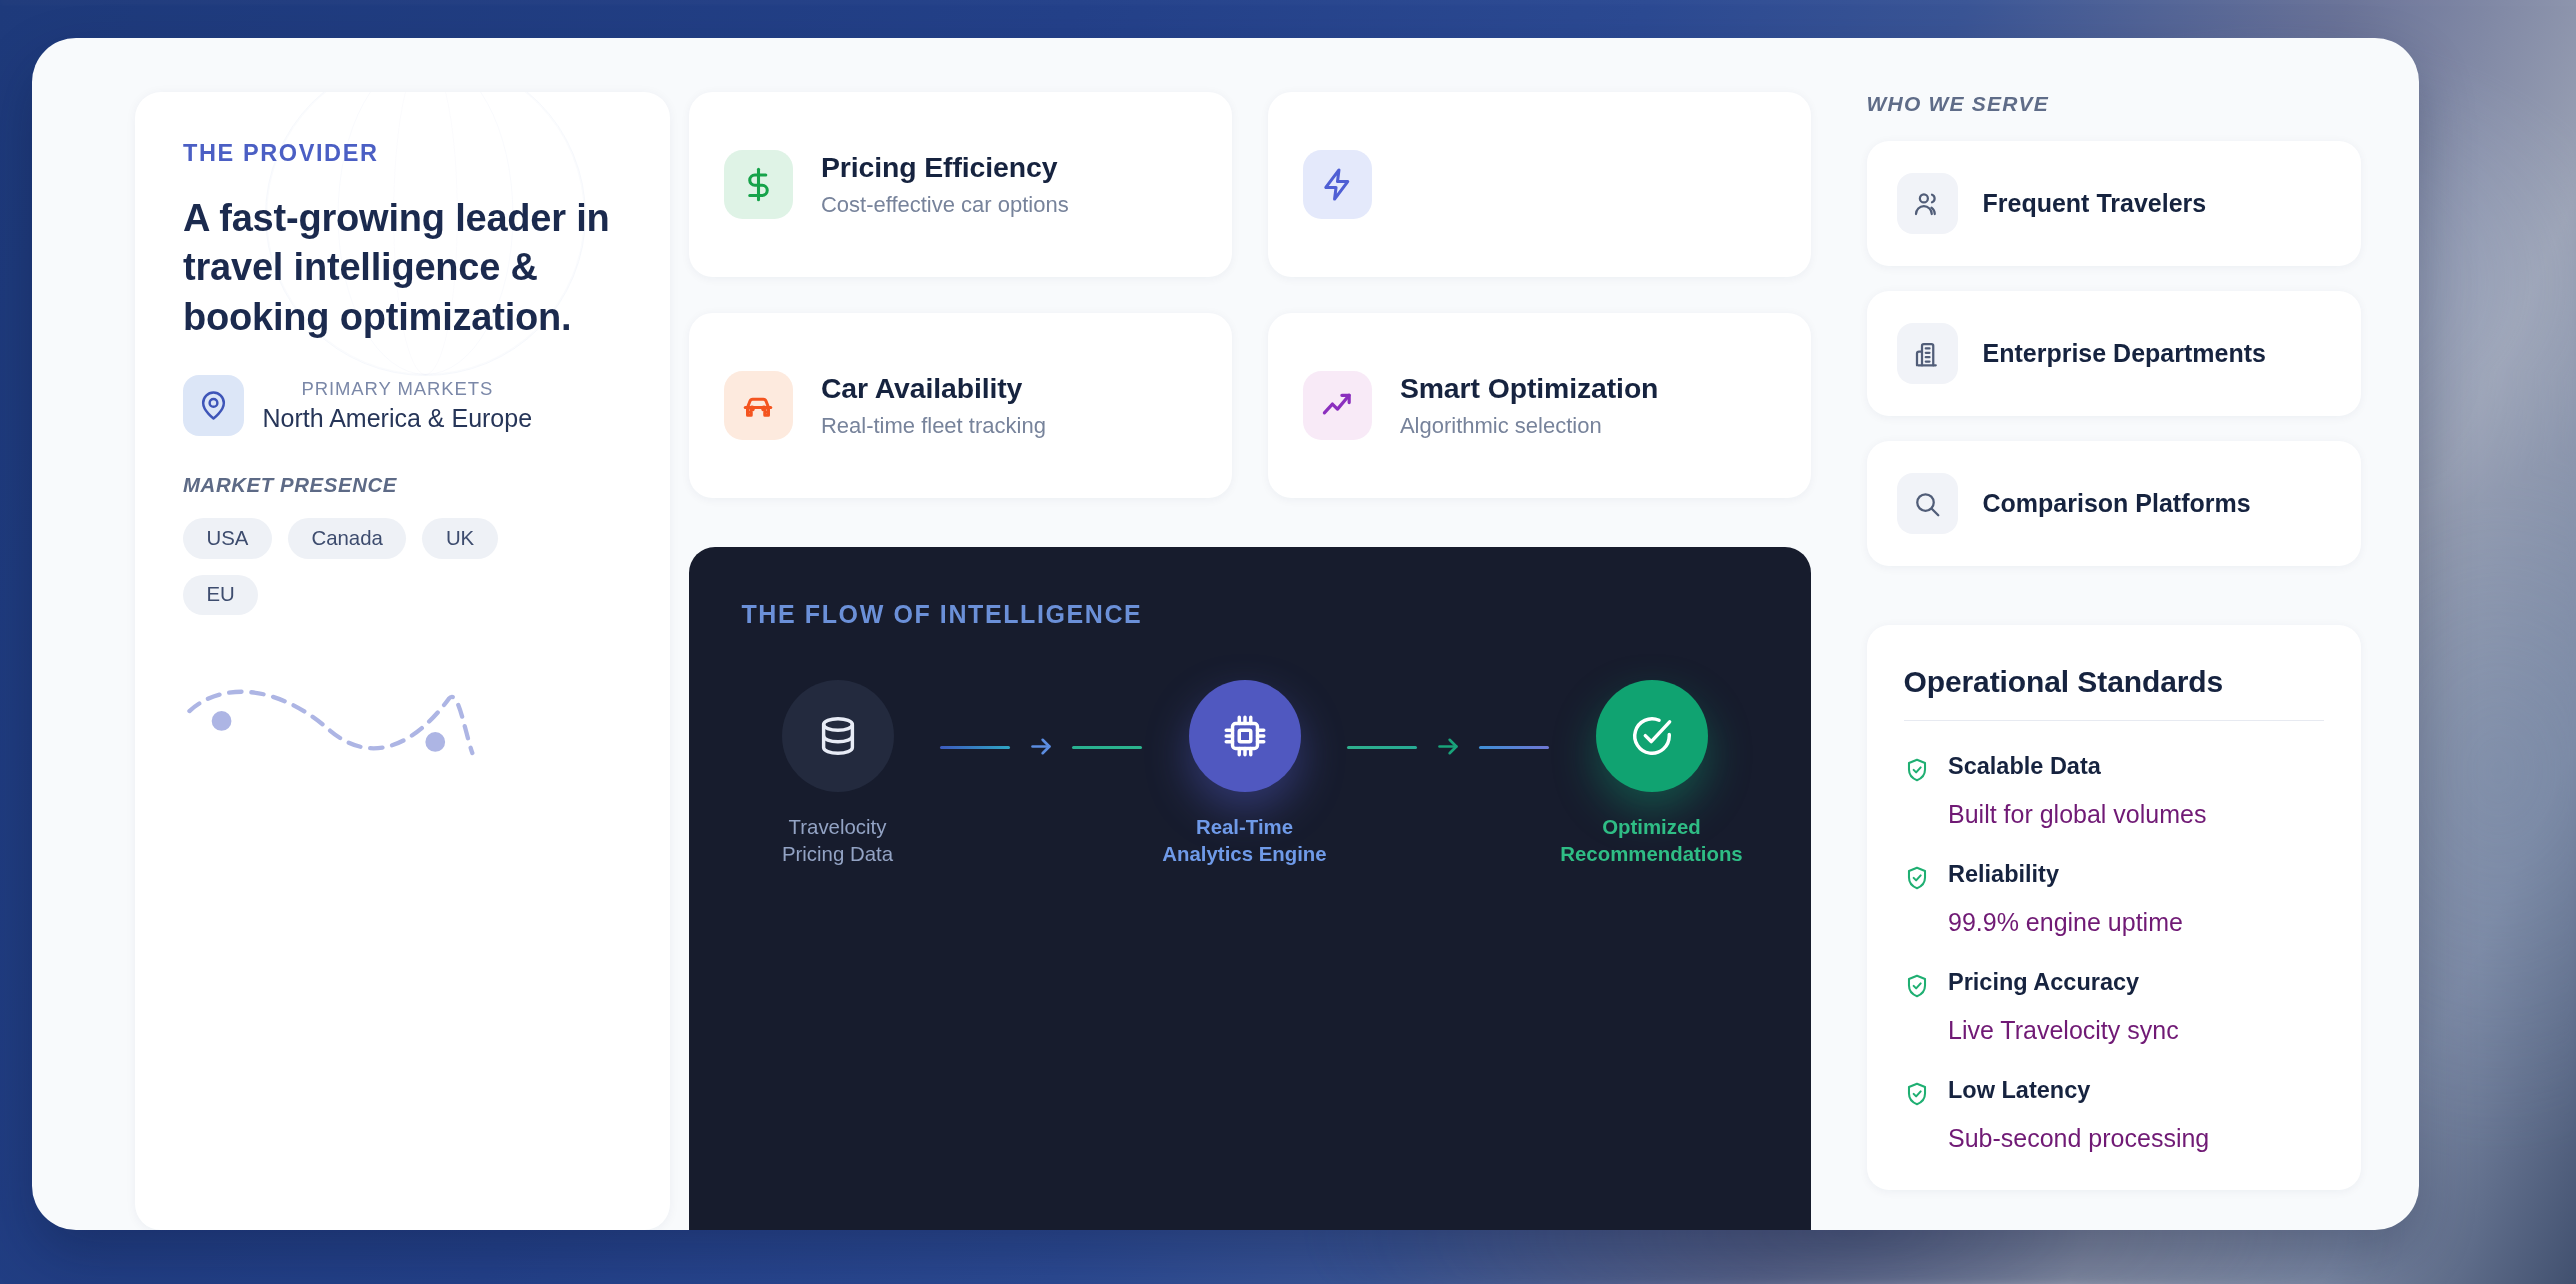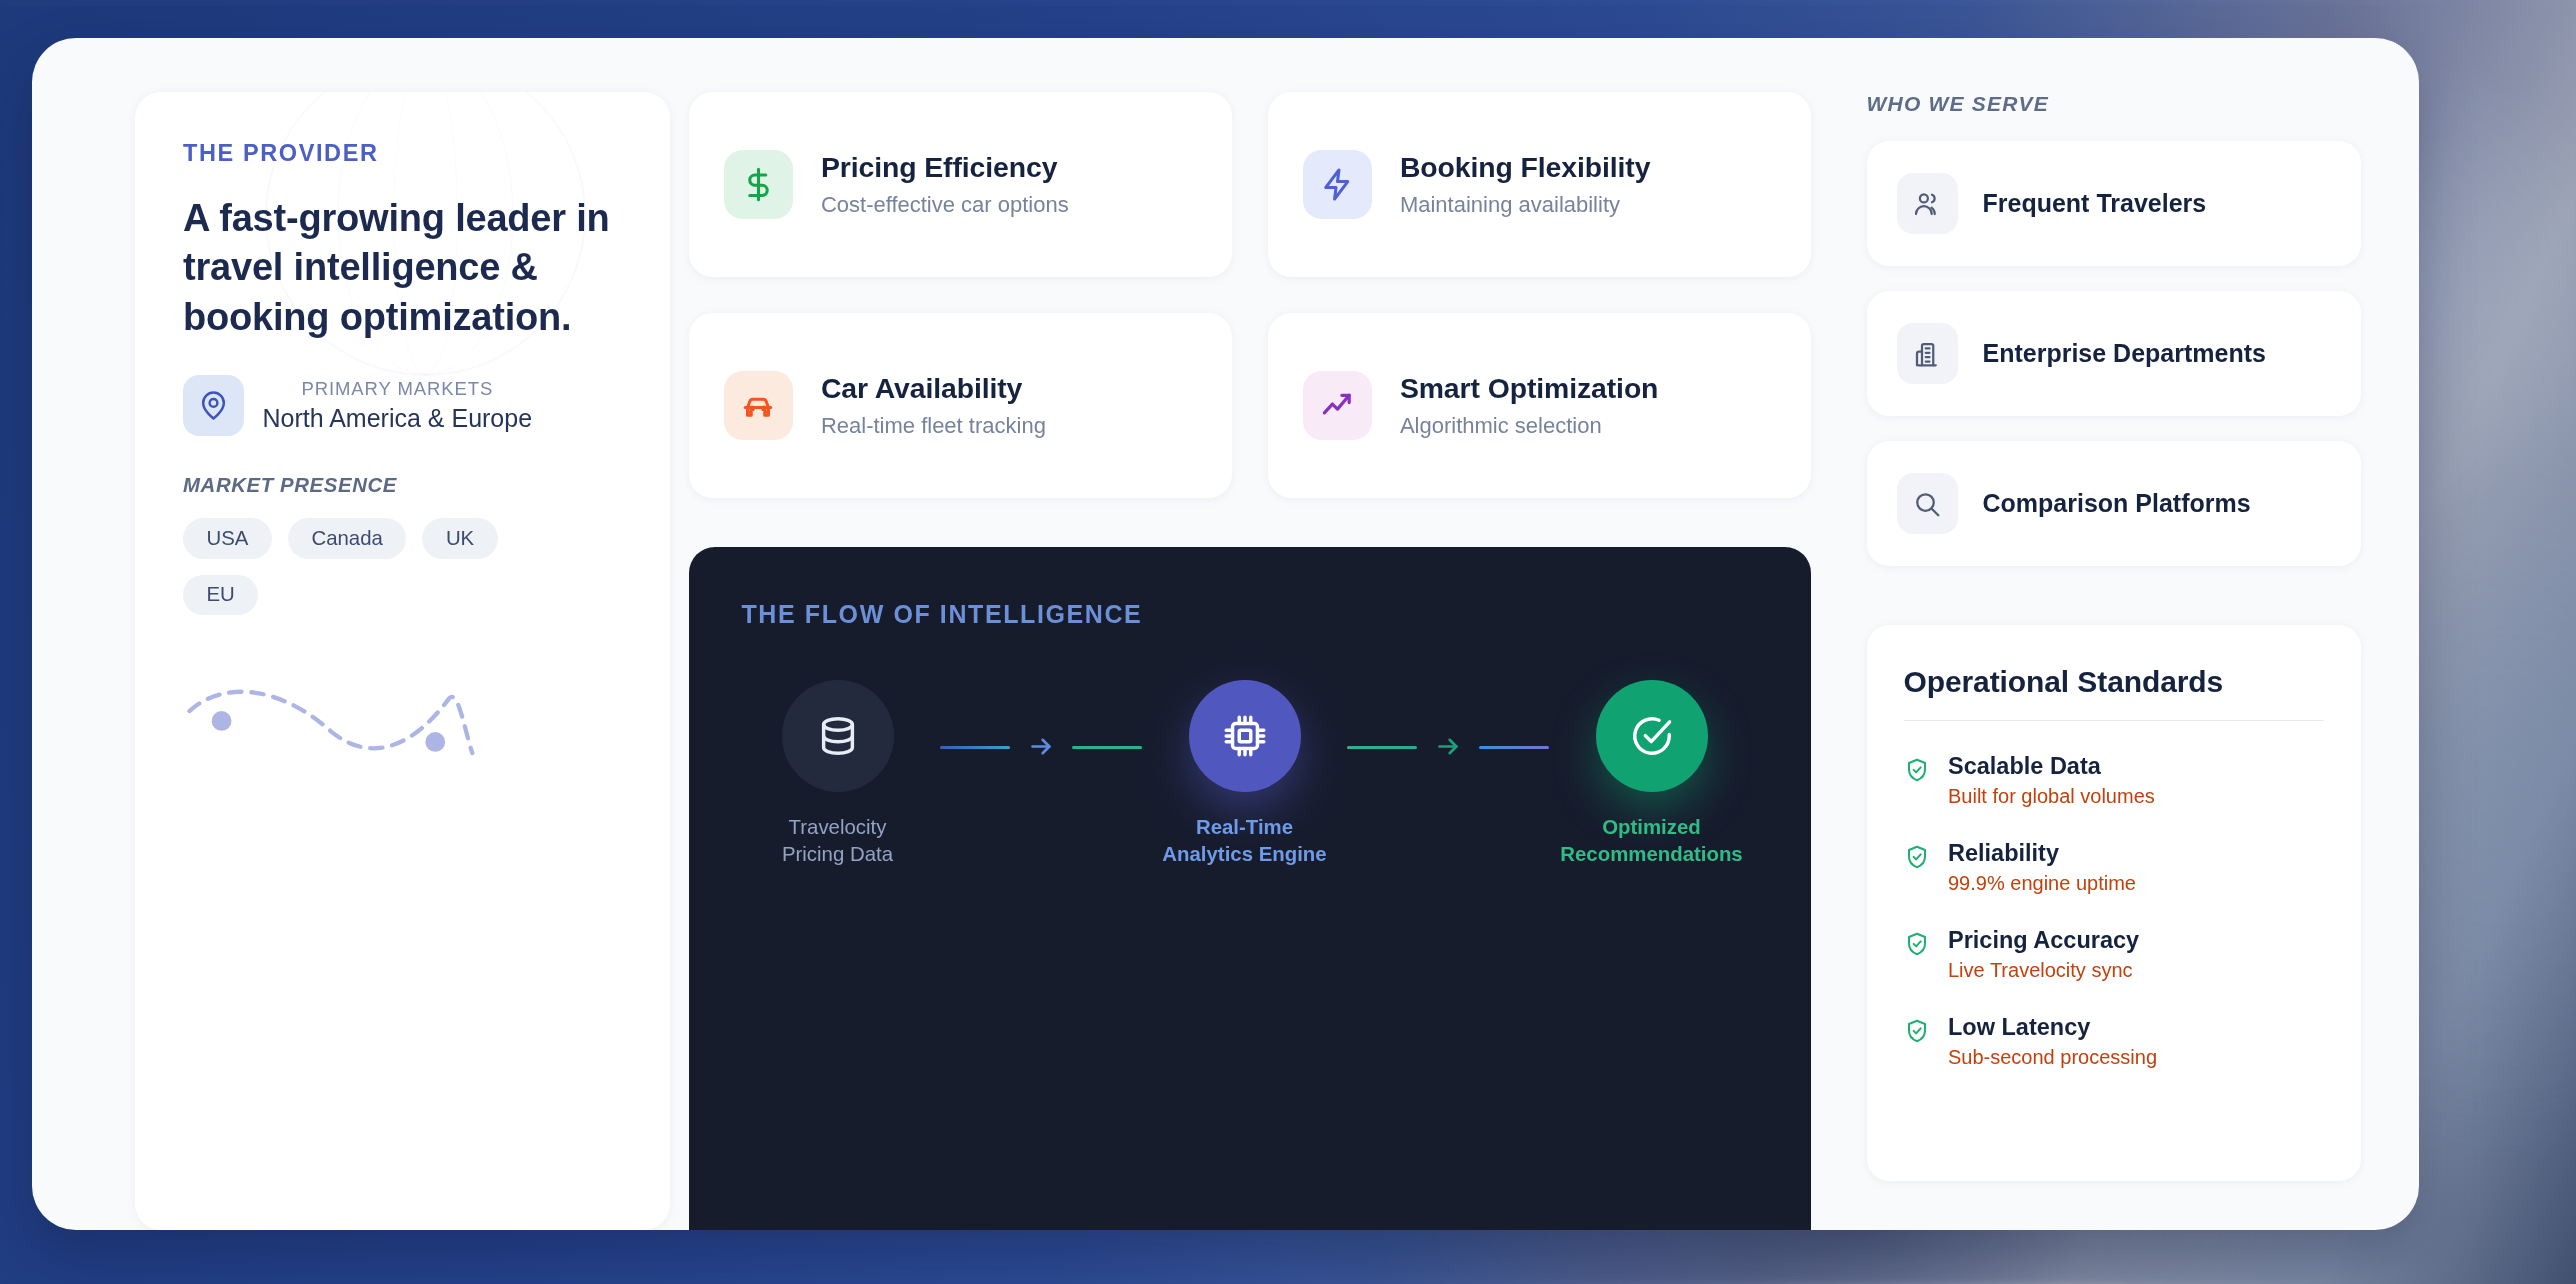--- a/index.html
+++ b/index.html
@@ -305,23 +305,23 @@
     gap: 18.5px;
     align-items: flex-start;
   }
   .std-icon { flex: 0 0 auto; margin-top: 3.7px; }
   .std-title {
     font-size: 23.5px;
     font-weight: 700;
     color: #16233f;
   }
   .std-sub {
-    margin-top: 5px;
-    font-size: 20px;
-    color: #c2410c;
+    margin-top: 20px;
+    font-size: 25px;
+    color: #701a75;
   }
 </style>
 </head>
 <body>
 
 <div id="backdrop">
   <div id="backdrop-streaks"></div>
 </div>
 
 <div id="sheet">
@@ -379,24 +379,20 @@
             <div class="feat-title">Pricing Efficiency</div>
             <div class="feat-sub">Cost-effective car options</div>
           </div>
         </div>
 
         <div class="feature-card">
           <div class="feat-icon" style="background:#e4e9fb">
             <svg width="35" height="35" viewBox="0 0 24 24" fill="none" stroke="#4f5fd4" stroke-width="2.1" stroke-linecap="round" stroke-linejoin="round">
               <polygon points="13,2 4,14 11,14 10,22 19,10 12,10"></polygon>
             </svg>
-          </div>
-          <div>
-            <div class="feat-title">Booking Flexibility</div>
-            <div class="feat-sub">Maintaining availability</div>
           </div>
         </div>
 
         <div class="feature-card">
           <div class="feat-icon" style="background:#fdeade">
             <svg width="36" height="36" viewBox="0 0 24 24" fill="none" stroke="#f4541f" stroke-width="2" stroke-linecap="round" stroke-linejoin="round">
               <path d="M5 16V13l1.6-4.2A2 2 0 0 1 8.5 7.5h7a2 2 0 0 1 1.9 1.3L19 13v3"></path>
               <path d="M3.5 13h17"></path>
               <path d="M5 16h2.5v2.2H5zM16.5 16H19v2.2h-2.5z"></path>
               <circle cx="8" cy="13.6" r="0.9"></circle>

